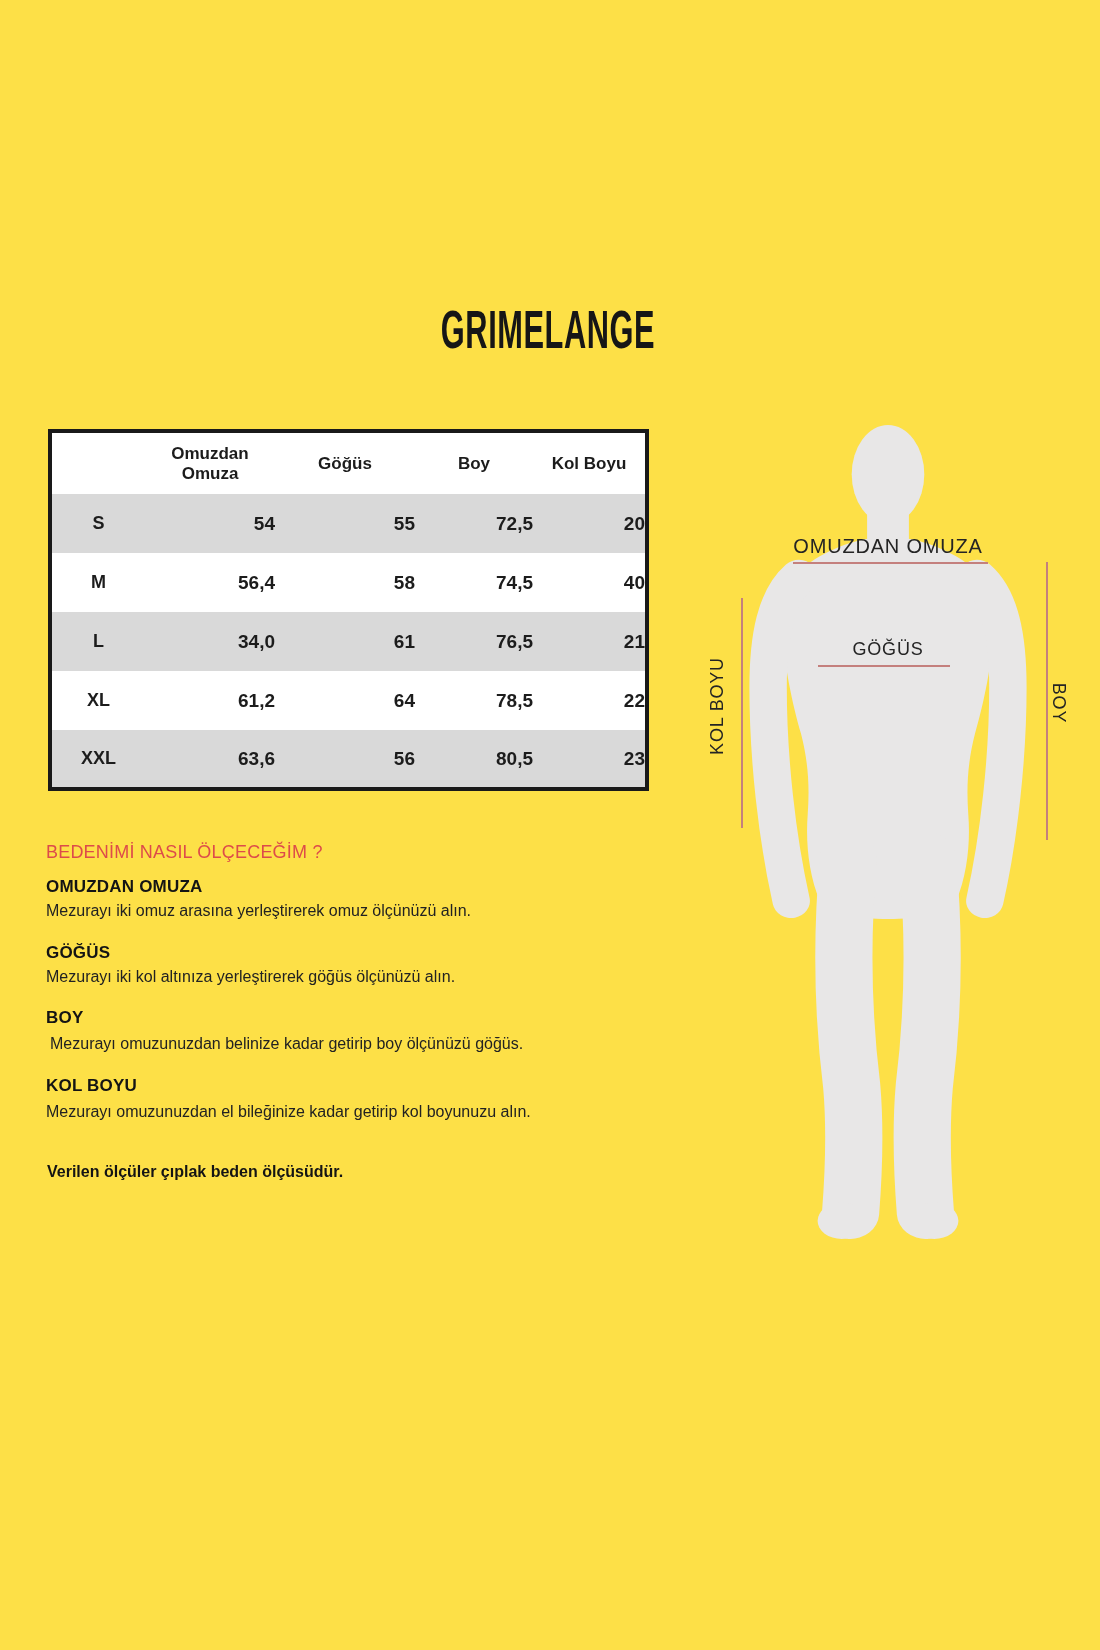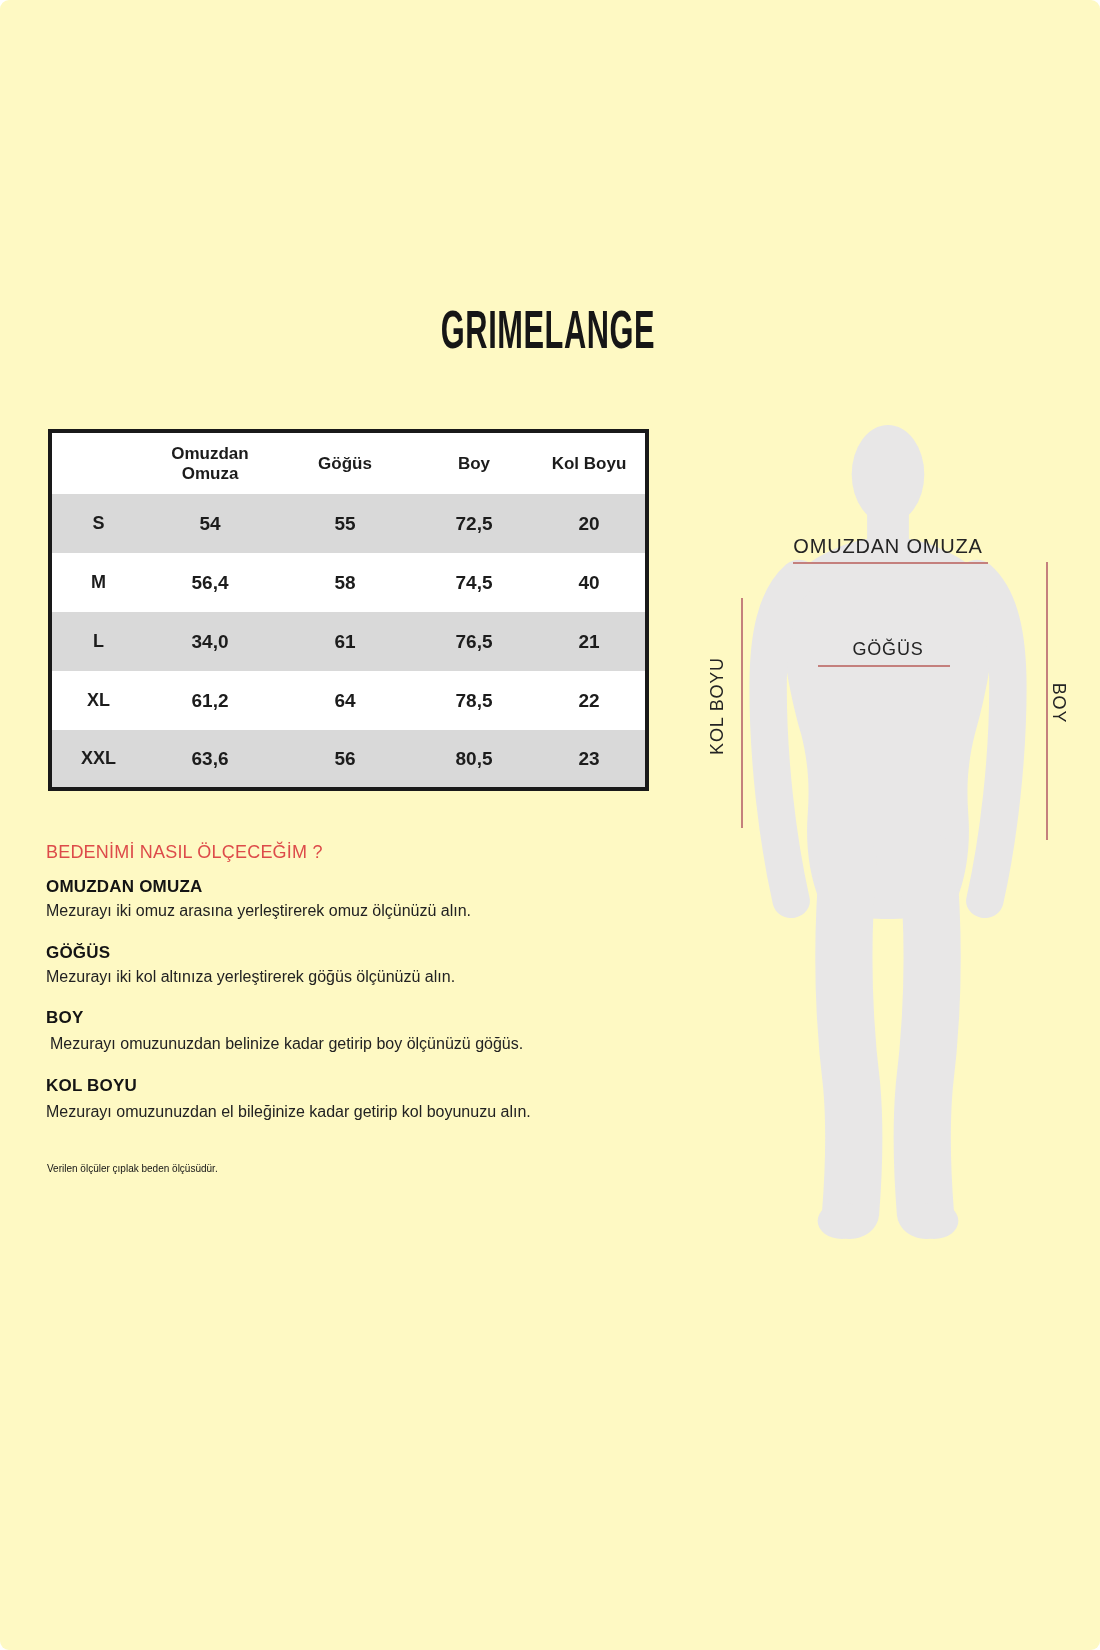--- a/index.html
+++ b/index.html
@@ -1,18 +1,18 @@
 <!DOCTYPE html>
 <html><head>
 <meta charset="utf-8">
 <style>
   * { margin:0; padding:0; box-sizing:border-box; }
   html,body { background:#ffffff; }
   body { font-family:"Liberation Sans", sans-serif; color:#1a1a1a; }
-  .canvas { position:relative; width:1100px; height:1650px; background:#fef9c3; overflow:hidden;border-radius:9px; }
+  .canvas { position:relative; width:1100px; height:1650px; background:#fde047; overflow:hidden; }
 
   
   .brand-title{
     position:absolute; left:298px; top:301px; width:500px;
     text-align:center; font-size:54px; line-height:56px; font-weight:700;
     color:#161616; transform:scaleX(0.57); transform-origin:center;
     white-space:nowrap; letter-spacing:1px;
   }
 
   
@@ -24,27 +24,27 @@
   .size-table th, .size-table td{
     text-align:center; vertical-align:middle; font-weight:700; color:#1c1c1c;
     padding:0; border:none;
   }
   .size-table thead tr{ height:63px; background:#ffffff; }
   .size-table thead th{ font-size:17px; line-height:1.15; }
   .size-table thead th .wrap{ display:inline-block; max-width:80px; }
   .size-table tbody tr{ height:59px; }
   .size-table tbody tr:nth-child(odd){ background:#d9d9d9; }
   .size-table tbody th{ font-size:18px; }
-  .size-table tbody td{ font-size:19px; }
+  .size-table tbody td{ font-size:19px;text-align:right; }
 
   
   .guide-heading{ position:absolute; left:46px; top:842px; font-size:18px; font-weight:400; color:#dd4b4a; letter-spacing:.2px; }
   .g-title{ position:absolute; left:46px; font-size:17px; font-weight:700; color:#141414; letter-spacing:.2px; }
   .g-text{ position:absolute; left:46px; font-size:16px; color:#222; }
-  .g-footnote{ position:absolute; left:47px; top:1163px; font-size:10px; font-weight:400; color:#141414; }
+  .g-footnote{ position:absolute; left:47px; top:1163px; font-size:16px; font-weight:700; color:#141414; }
 
   
   .figure-wrap{ position:absolute; left:723px; top:420px; width:330px; height:825px; }
   .figure-wrap svg{ width:100%; height:100%; display:block; }
   .fig-label{ position:absolute; font-size:20px; color:#242424; letter-spacing:.8px; white-space:nowrap; }
   .fig-label-h{ left:758px; width:260px; text-align:center; }
   .fig-label-v{ transform:translate(-50%,-50%) rotate(-90deg); }
   .fig-label-v90{ transform:translate(-50%,-50%) rotate(90deg); }
   .m-line-h{ position:absolute; height:2px; background:#c4807d; }
   .m-line-v{ position:absolute; width:2px; background:#c4807d; }

